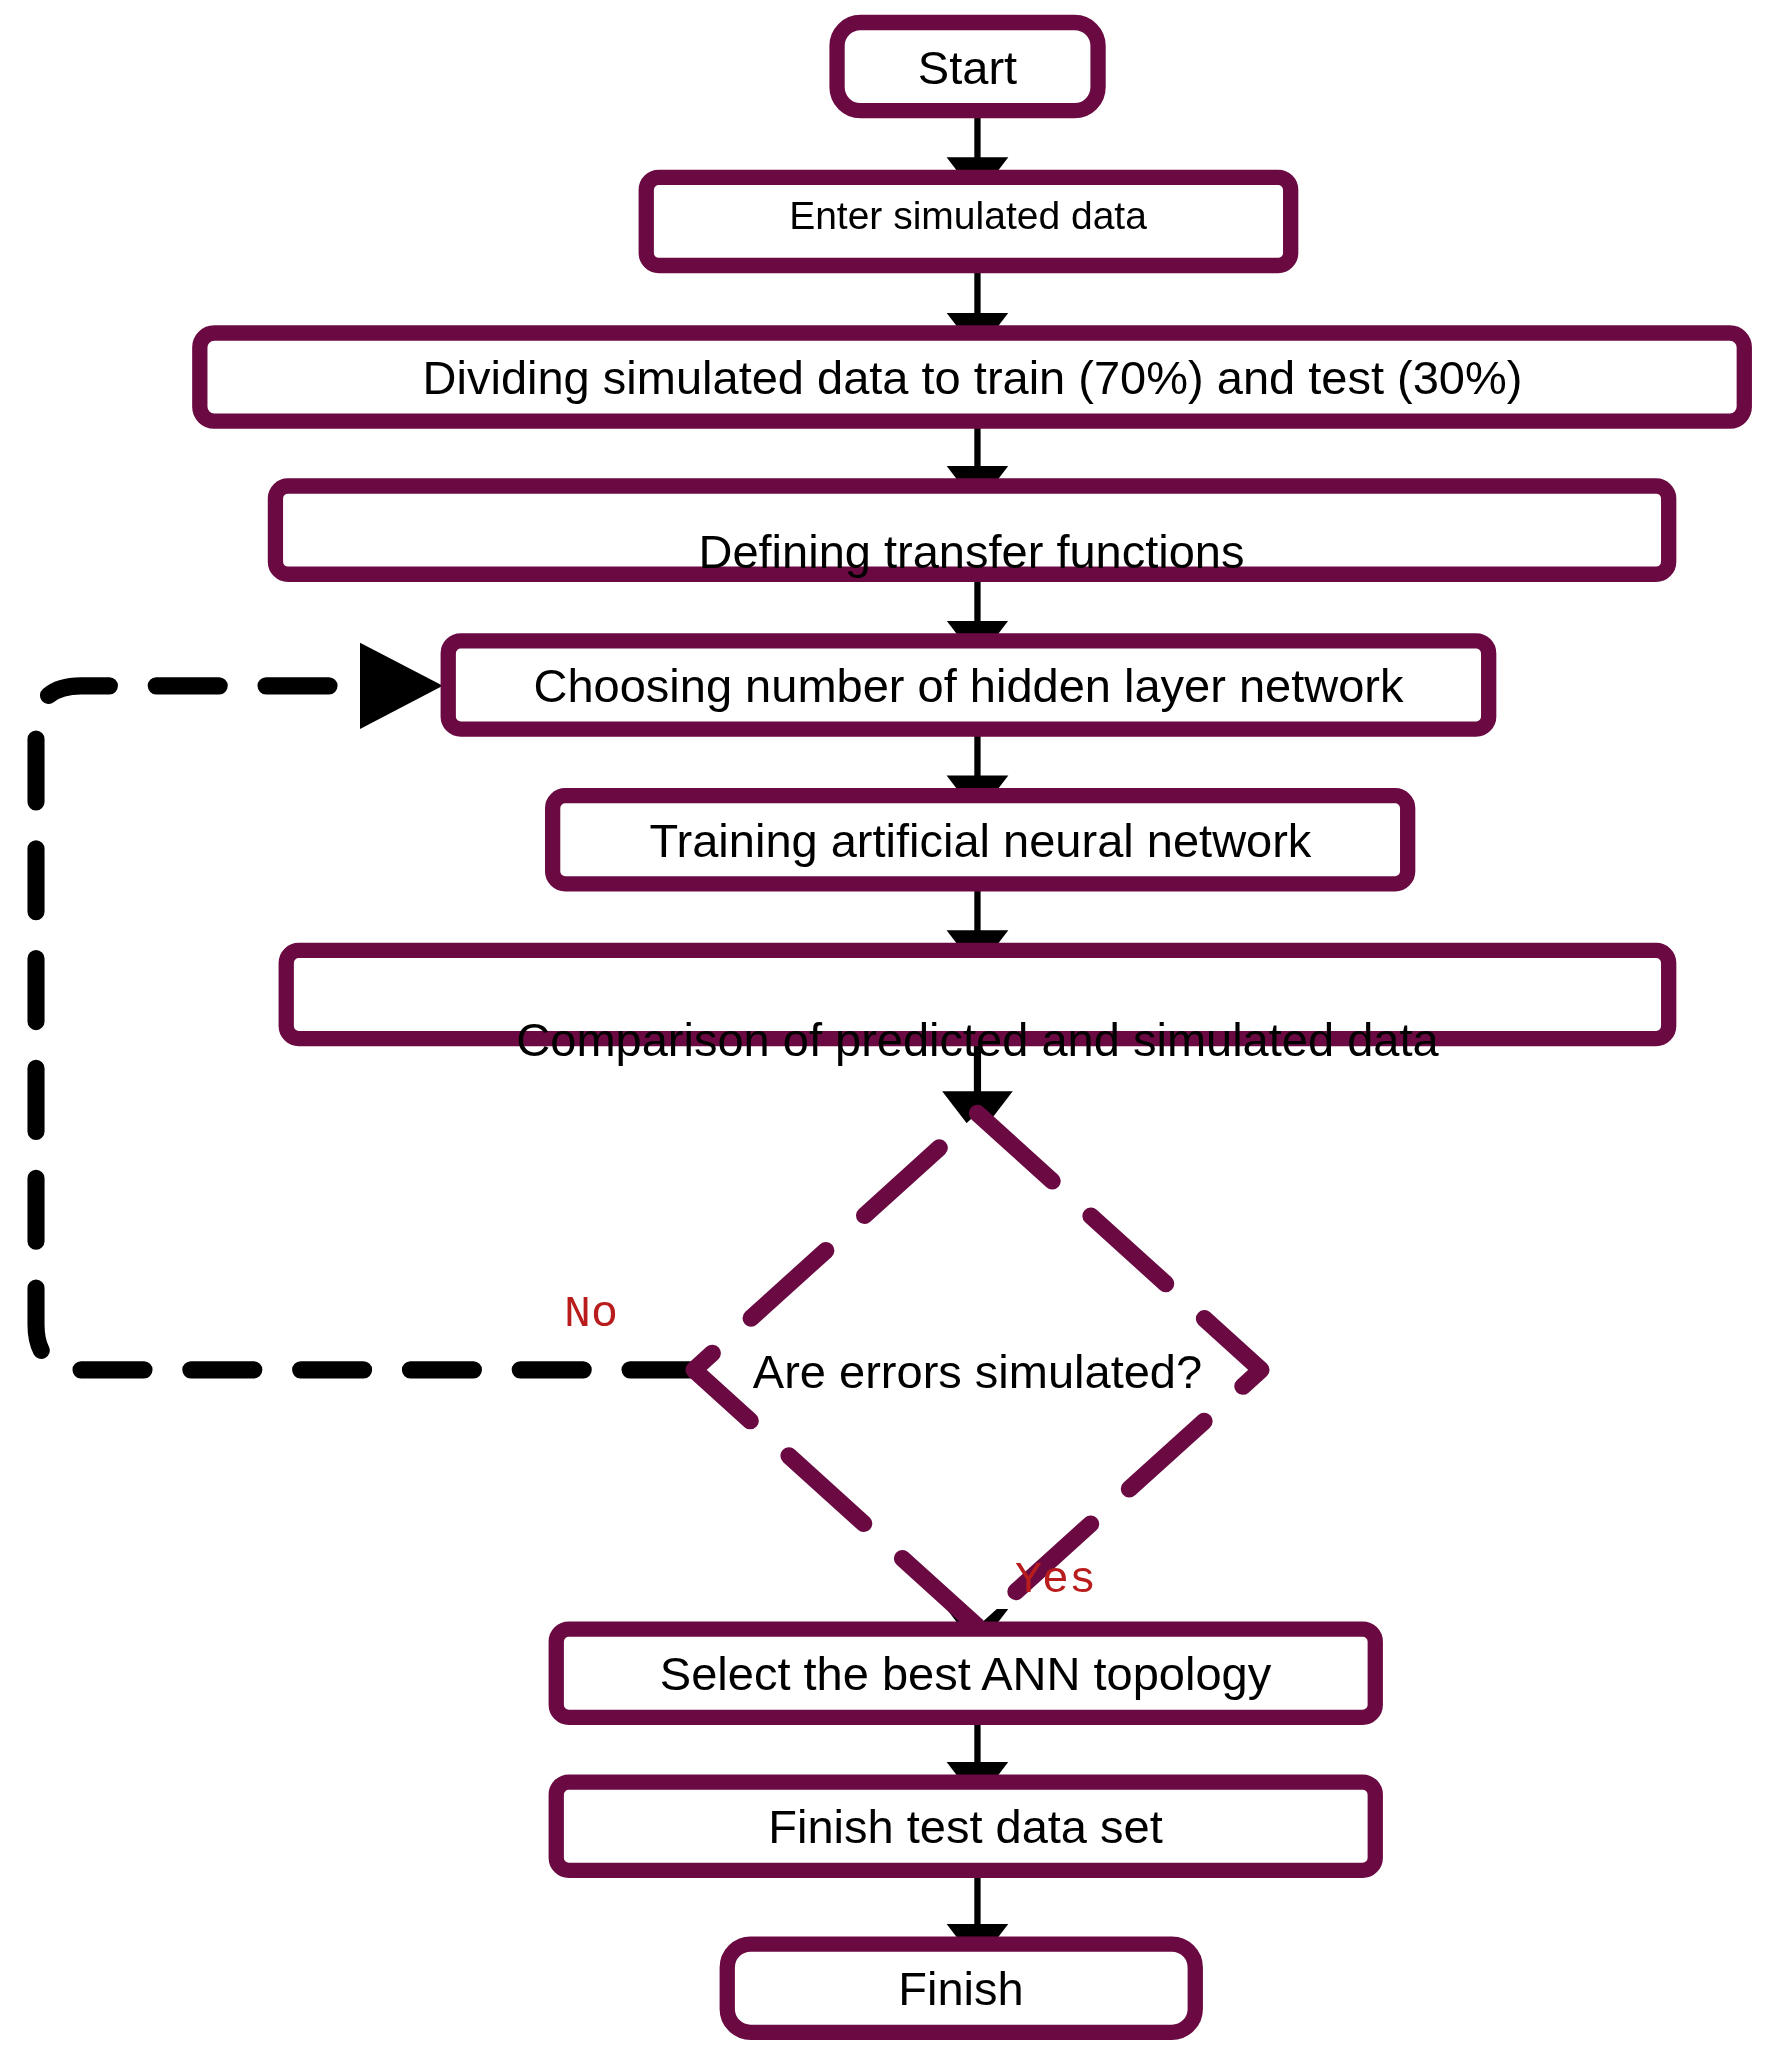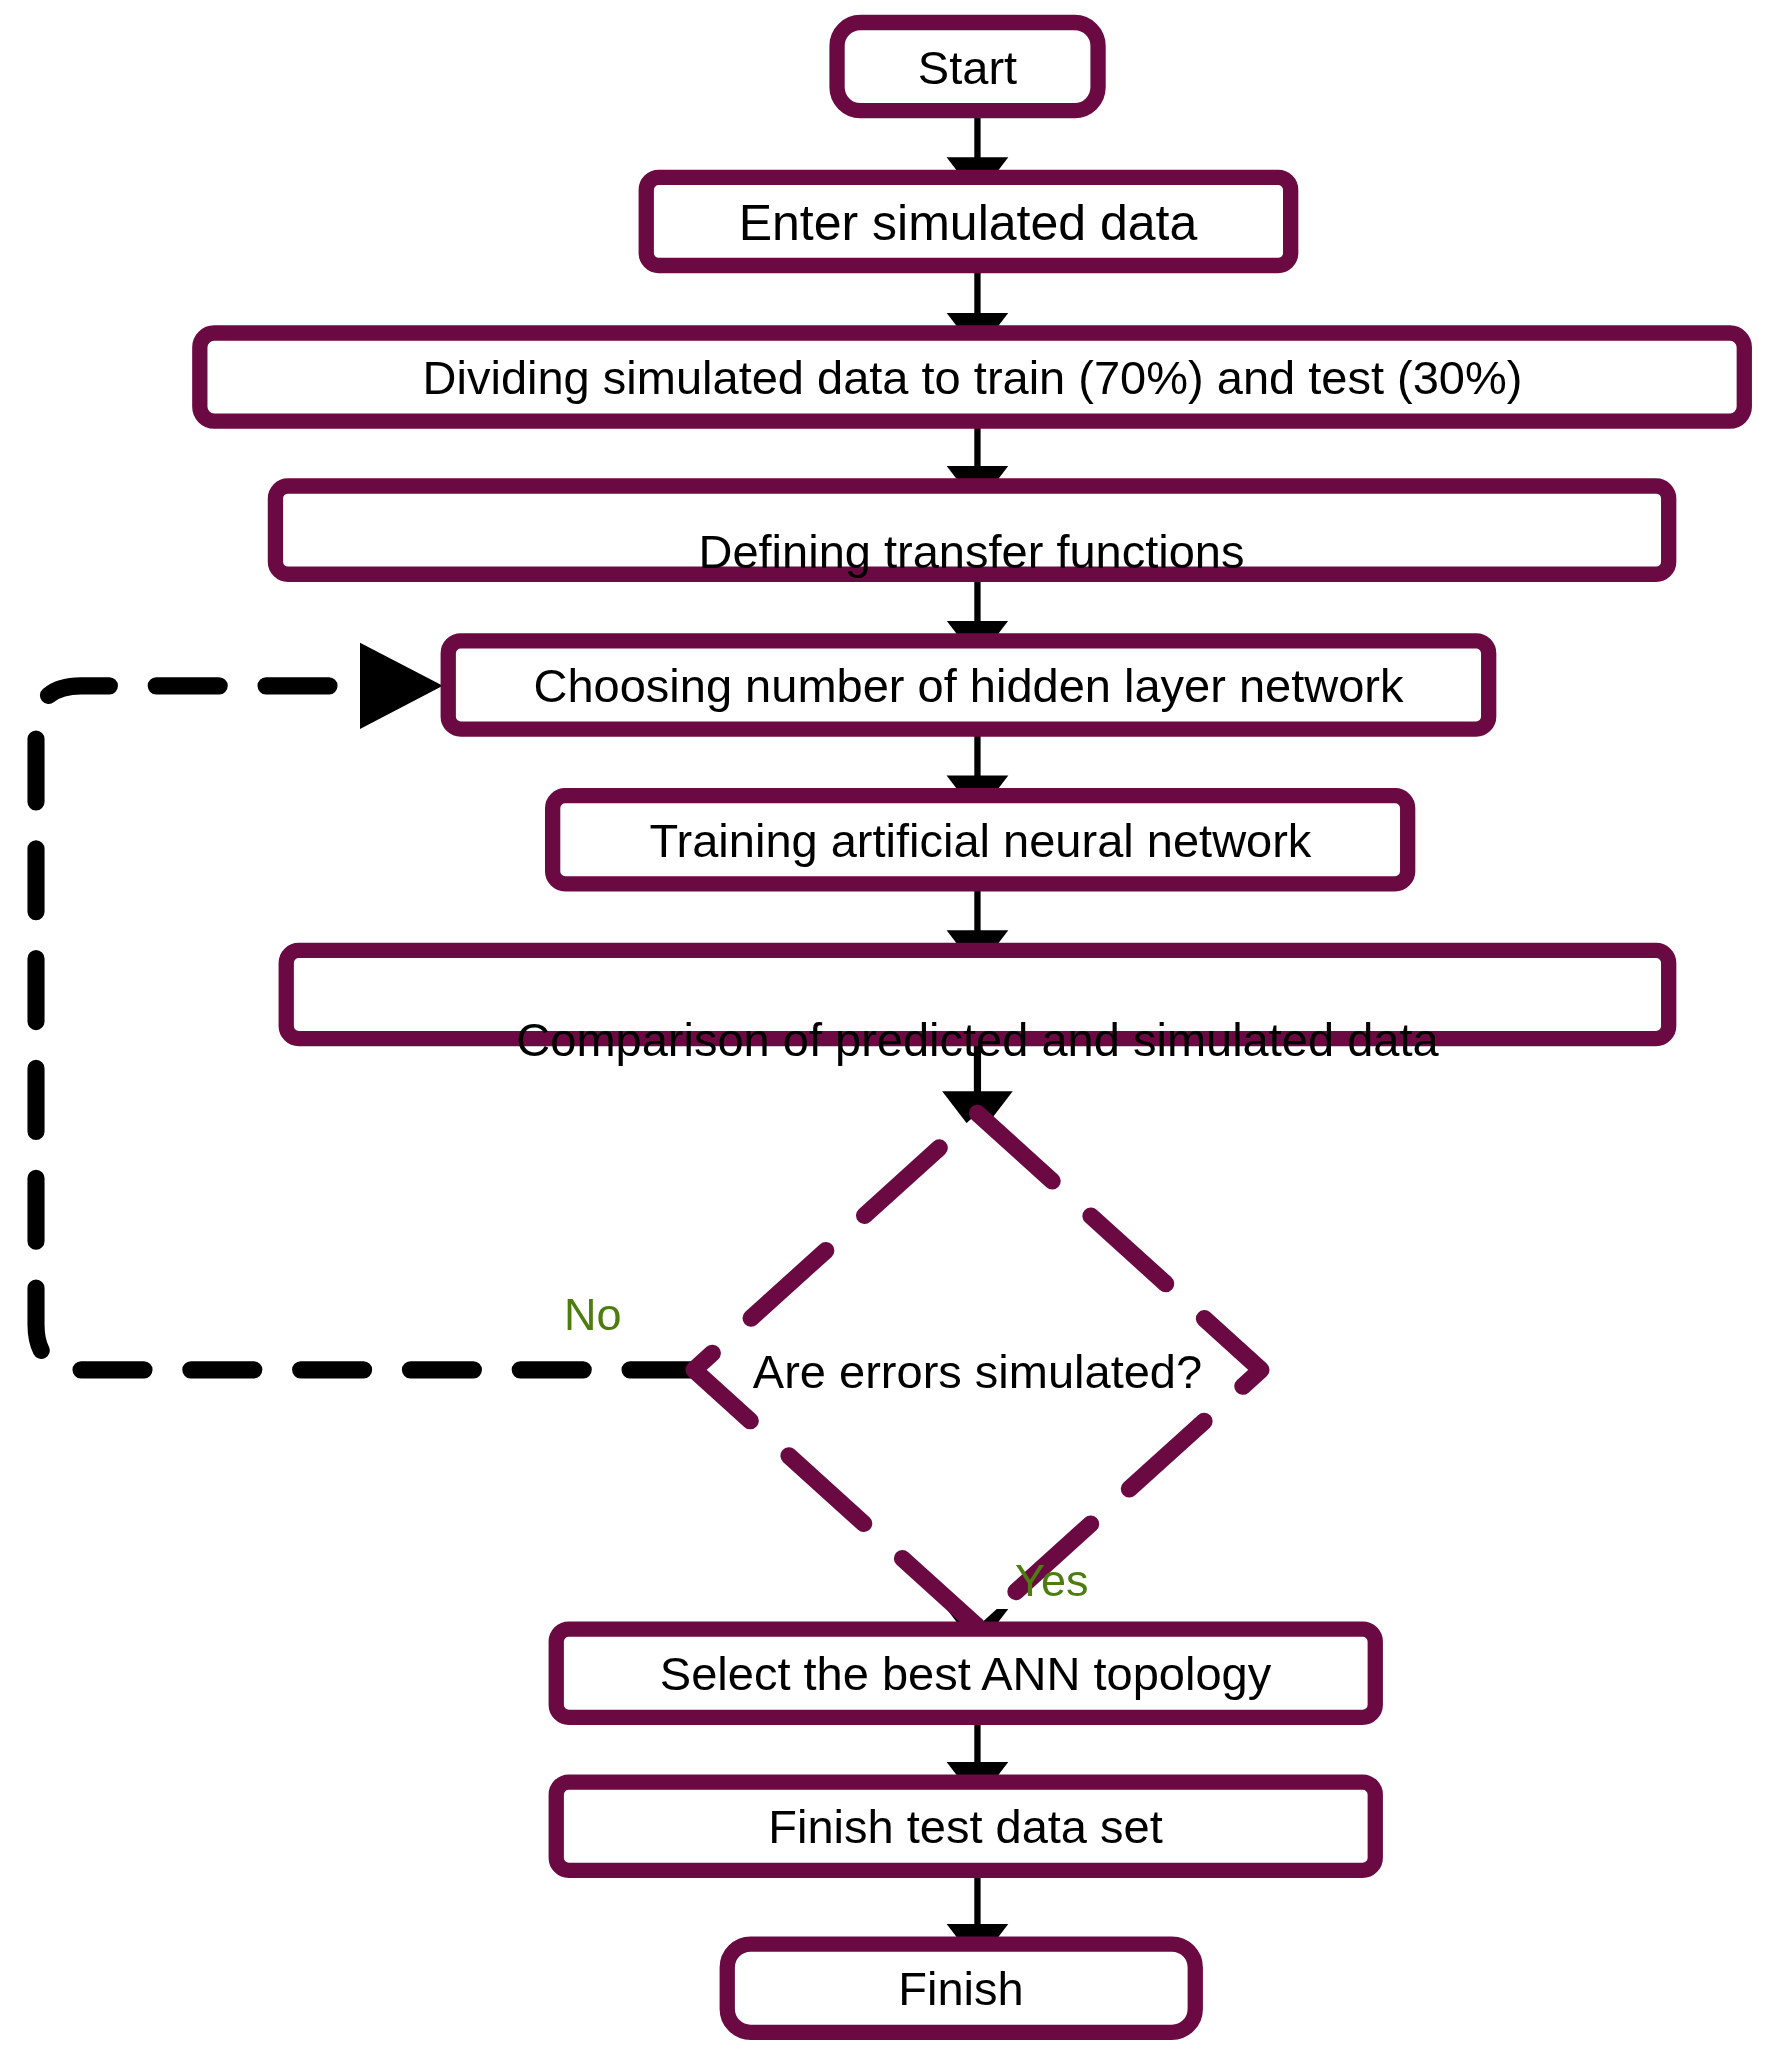--- a/index.html
+++ b/index.html
@@ -24,23 +24,23 @@
   .node-label {
     position: absolute;
     color: #000000;
     white-space: nowrap;
     text-align: center;
     pointer-events: none;
     font-family: Liberation Sans, sans-serif;
   }
   .edge-label {
     position: absolute;
-    color: #4d7c0f;
+    color: #b91c1c;
     white-space: nowrap;
-    font-family: Liberation Sans, sans-serif;
+    font-family: Liberation Mono, monospace;
   }
 </style>
 </head>
 <body>
 
 <svg id="canvas" viewBox="0 0 1971 2291">
   <defs>
     <marker id="arrowhead" markerWidth="11" markerHeight="11" refX="2.2" refY="5.5" orient="auto" markerUnits="strokeWidth">
       <path d="M0,0.6 L0,10.4 L6.4,5.5 z" fill="#000000"></path>
     </marker>
@@ -125,21 +125,21 @@
     <rect x="618" y="1980" width="910" height="98" rx="14" ry="14" fill="#FFFFFF" stroke="#6B0A42" stroke-width="17"></rect>
   </g>
 
   <g>
     <rect x="808" y="2160" width="520" height="98" rx="26" ry="26" fill="#FFFFFF" stroke="#6B0A42" stroke-width="17"></rect>
   </g>
 </svg>
 
 <div class="node-label" style="left:837px; top:40px; width:261px; font-size:47px;">Start</div>
 
-<div class="node-label" style="left:646px; top:194px; width:644px; font-size:50px;">Enter simulated data</div>
+<div class="node-label" style="left:646px; top:194px; width:644px; font-size:39px;">Enter simulated data</div>
 
 <div class="node-label" style="left:200px; top:350px; width:1545px; font-size:47px;">Dividing simulated data to train (70%) and test (30%)</div>
 
 <div class="node-label" style="left:275px; top:524px; width:1393px; font-size:47px;">Defining transfer functions</div>
 
 <div class="node-label" style="left:448px; top:658px; width:1041px; font-size:47px;">Choosing number of hidden layer network</div>
 
 <div class="node-label" style="left:553px; top:813px; width:855px; font-size:47px;">Training artificial neural network</div>
 
 <div class="node-label" style="left:286px; top:968px; width:1383px; font-size:47px;margin-top:44px;">Comparison of predicted and simulated data</div>

